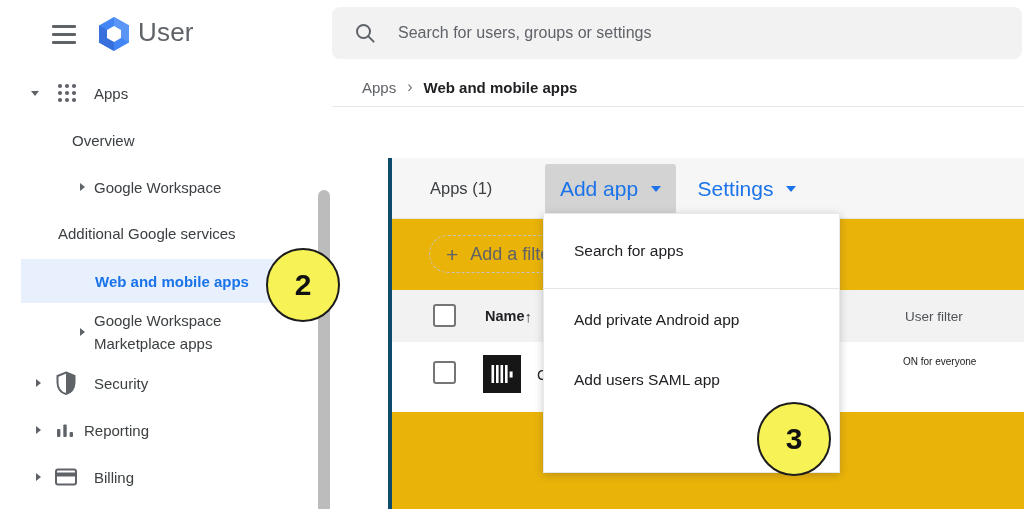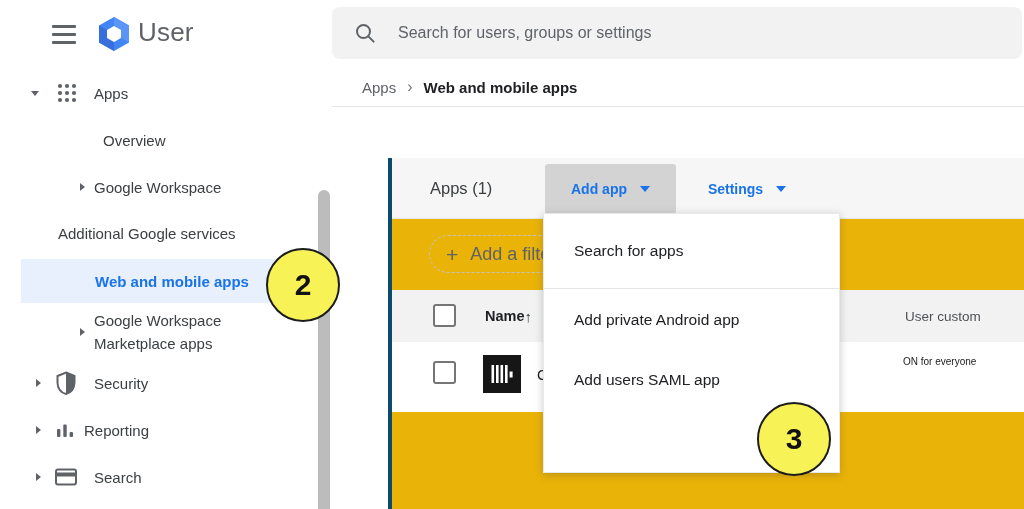--- a/index.html
+++ b/index.html
@@ -34,21 +34,21 @@
   .crumb .parent{color:#5f6368;cursor:pointer}
   .crumb .sep{color:#757575;margin:0 11px;font-size:16px}
   .crumb .current{color:#202124;font-weight:bold}
   .h-divider{position:absolute;left:332px;top:106px;width:692px;height:1px;background:#e7e7e7}
 
   
   .panel{position:absolute;left:388px;top:158px;width:636px;height:351px;border-left:4px solid #0c4a6e;background:#eab308}
   .toolbar{position:absolute;left:0;top:0;width:636px;height:60px;background:#f6f6f6;border-bottom:1px solid #e4e4e4}
   .tb-title{position:absolute;left:38px;top:0;height:60px;display:flex;align-items:center;font-size:16.5px;color:#3c4043}
   .tb-btn{position:absolute;display:flex;align-items:center;justify-content:center;gap:13px;cursor:pointer;
-          color:#1a73e8;font-size:14px;font-weight:700;border-radius:3px}
+          color:#1a73e8;font-size:21px;font-weight:400;border-radius:3px}
   .chip{position:absolute;left:37px;top:77px;width:172px;height:38px;border:1.5px dashed #c3c3c3;border-radius:20px;
         display:flex;align-items:center;padding-left:16px;box-sizing:border-box;gap:12px;cursor:pointer;color:#5f6368}
   .chip .plus{font-size:21px;line-height:21px}
   .chip .chip-label{font-size:18px;white-space:nowrap;overflow:hidden}
 
   .thead{position:absolute;left:0;top:132px;width:636px;height:52px;background:#f2f2f3;border-bottom:1px solid #e0e0e0}
   .checkbox{width:23px;height:23px;border:2px solid #757575;border-radius:3px;background:#fff;box-sizing:border-box;cursor:pointer}
   .th-name{position:absolute;left:93px;top:0;height:52px;display:flex;align-items:center;gap:0;cursor:pointer}
   .th-name .t{font-size:14.5px;font-weight:bold;color:#202124}
   .th-name .arrow{font-size:15px;font-weight:bold;color:#3c4043}
@@ -115,21 +115,21 @@
           <circle cx="18" cy="11" r="2.1"></circle>
         <circle cx="4" cy="18" r="2.1"></circle>
           <circle cx="11" cy="18" r="2.1"></circle>
           <circle cx="18" cy="18" r="2.1"></circle>
       </g>
     </svg>
     <span class="row-label" style="margin-left:16px">Apps</span>
   </div>
 
   <div class="srow" style="top:120px;height:40px">
-    <span class="row-label" style="margin-left:103px">Overview</span>
+    <span class="row-label" style="margin-left:72px">Overview</span>
   </div>
 
   <div class="srow" style="top:167px;height:40px">
     <span class="tri-right" style="margin-left:80px"></span>
     <span class="row-label" style="margin-left:9px">Google Workspace</span>
   </div>
 
   <div class="srow" style="top:213px;height:40px">
     <span class="row-label" style="margin-left:58px">Additional Google services</span>
   </div>
@@ -166,21 +166,21 @@
     </svg>
     <span class="row-label" style="margin-left:9px">Reporting</span>
   </div>
 
   <div class="srow" style="top:457px;height:40px">
     <span class="tri-right" style="margin-left:36px"></span>
     <svg style="margin-left:14px" width="22" height="18" viewBox="0 0 22 18">
       <rect x="1" y="1.5" width="20" height="15" rx="2" fill="none" stroke="#5f6368" stroke-width="2"></rect>
       <rect x="1" y="4.5" width="20" height="4" fill="#5f6368"></rect>
     </svg>
-    <span class="row-label" style="margin-left:17px">Search</span>
+    <span class="row-label" style="margin-left:17px">Billing</span>
   </div>
 
   <div class="scrollbar"></div>
 
   <div class="panel">
 
     <div class="toolbar">
       <div class="tb-title">Apps (1)</div>
       <div class="tb-btn" style="left:153px;top:6px;width:131px;height:50px;background:#d3d3d4">
         <span>Add app</span>
@@ -196,21 +196,21 @@
       <span class="plus">+</span>
       <span class="chip-label">Add a filter</span>
     </div>
 
     <div class="thead">
       <span class="checkbox abs" style="left:41px;top:14px"></span>
       <span class="th-name">
         <span class="t">Name</span>
         <span class="arrow">↑</span>
       </span>
-      <span class="th-access">User custom</span>
+      <span class="th-access">User filter</span>
     </div>
 
     <div class="trow">
       <span class="checkbox abs" style="left:41px;top:19px"></span>
       <svg class="abs" style="left:91px;top:13px" width="38" height="38" viewBox="0 0 38 38">
         <rect x="0" y="0" width="38" height="38" fill="#161616"></rect>
         <g fill="#ffffff">
           <rect x="8.5" y="10" width="2.6" height="18"></rect>
           <rect x="13" y="10" width="2.6" height="18"></rect>
           <rect x="17.5" y="10" width="2.6" height="18"></rect>

